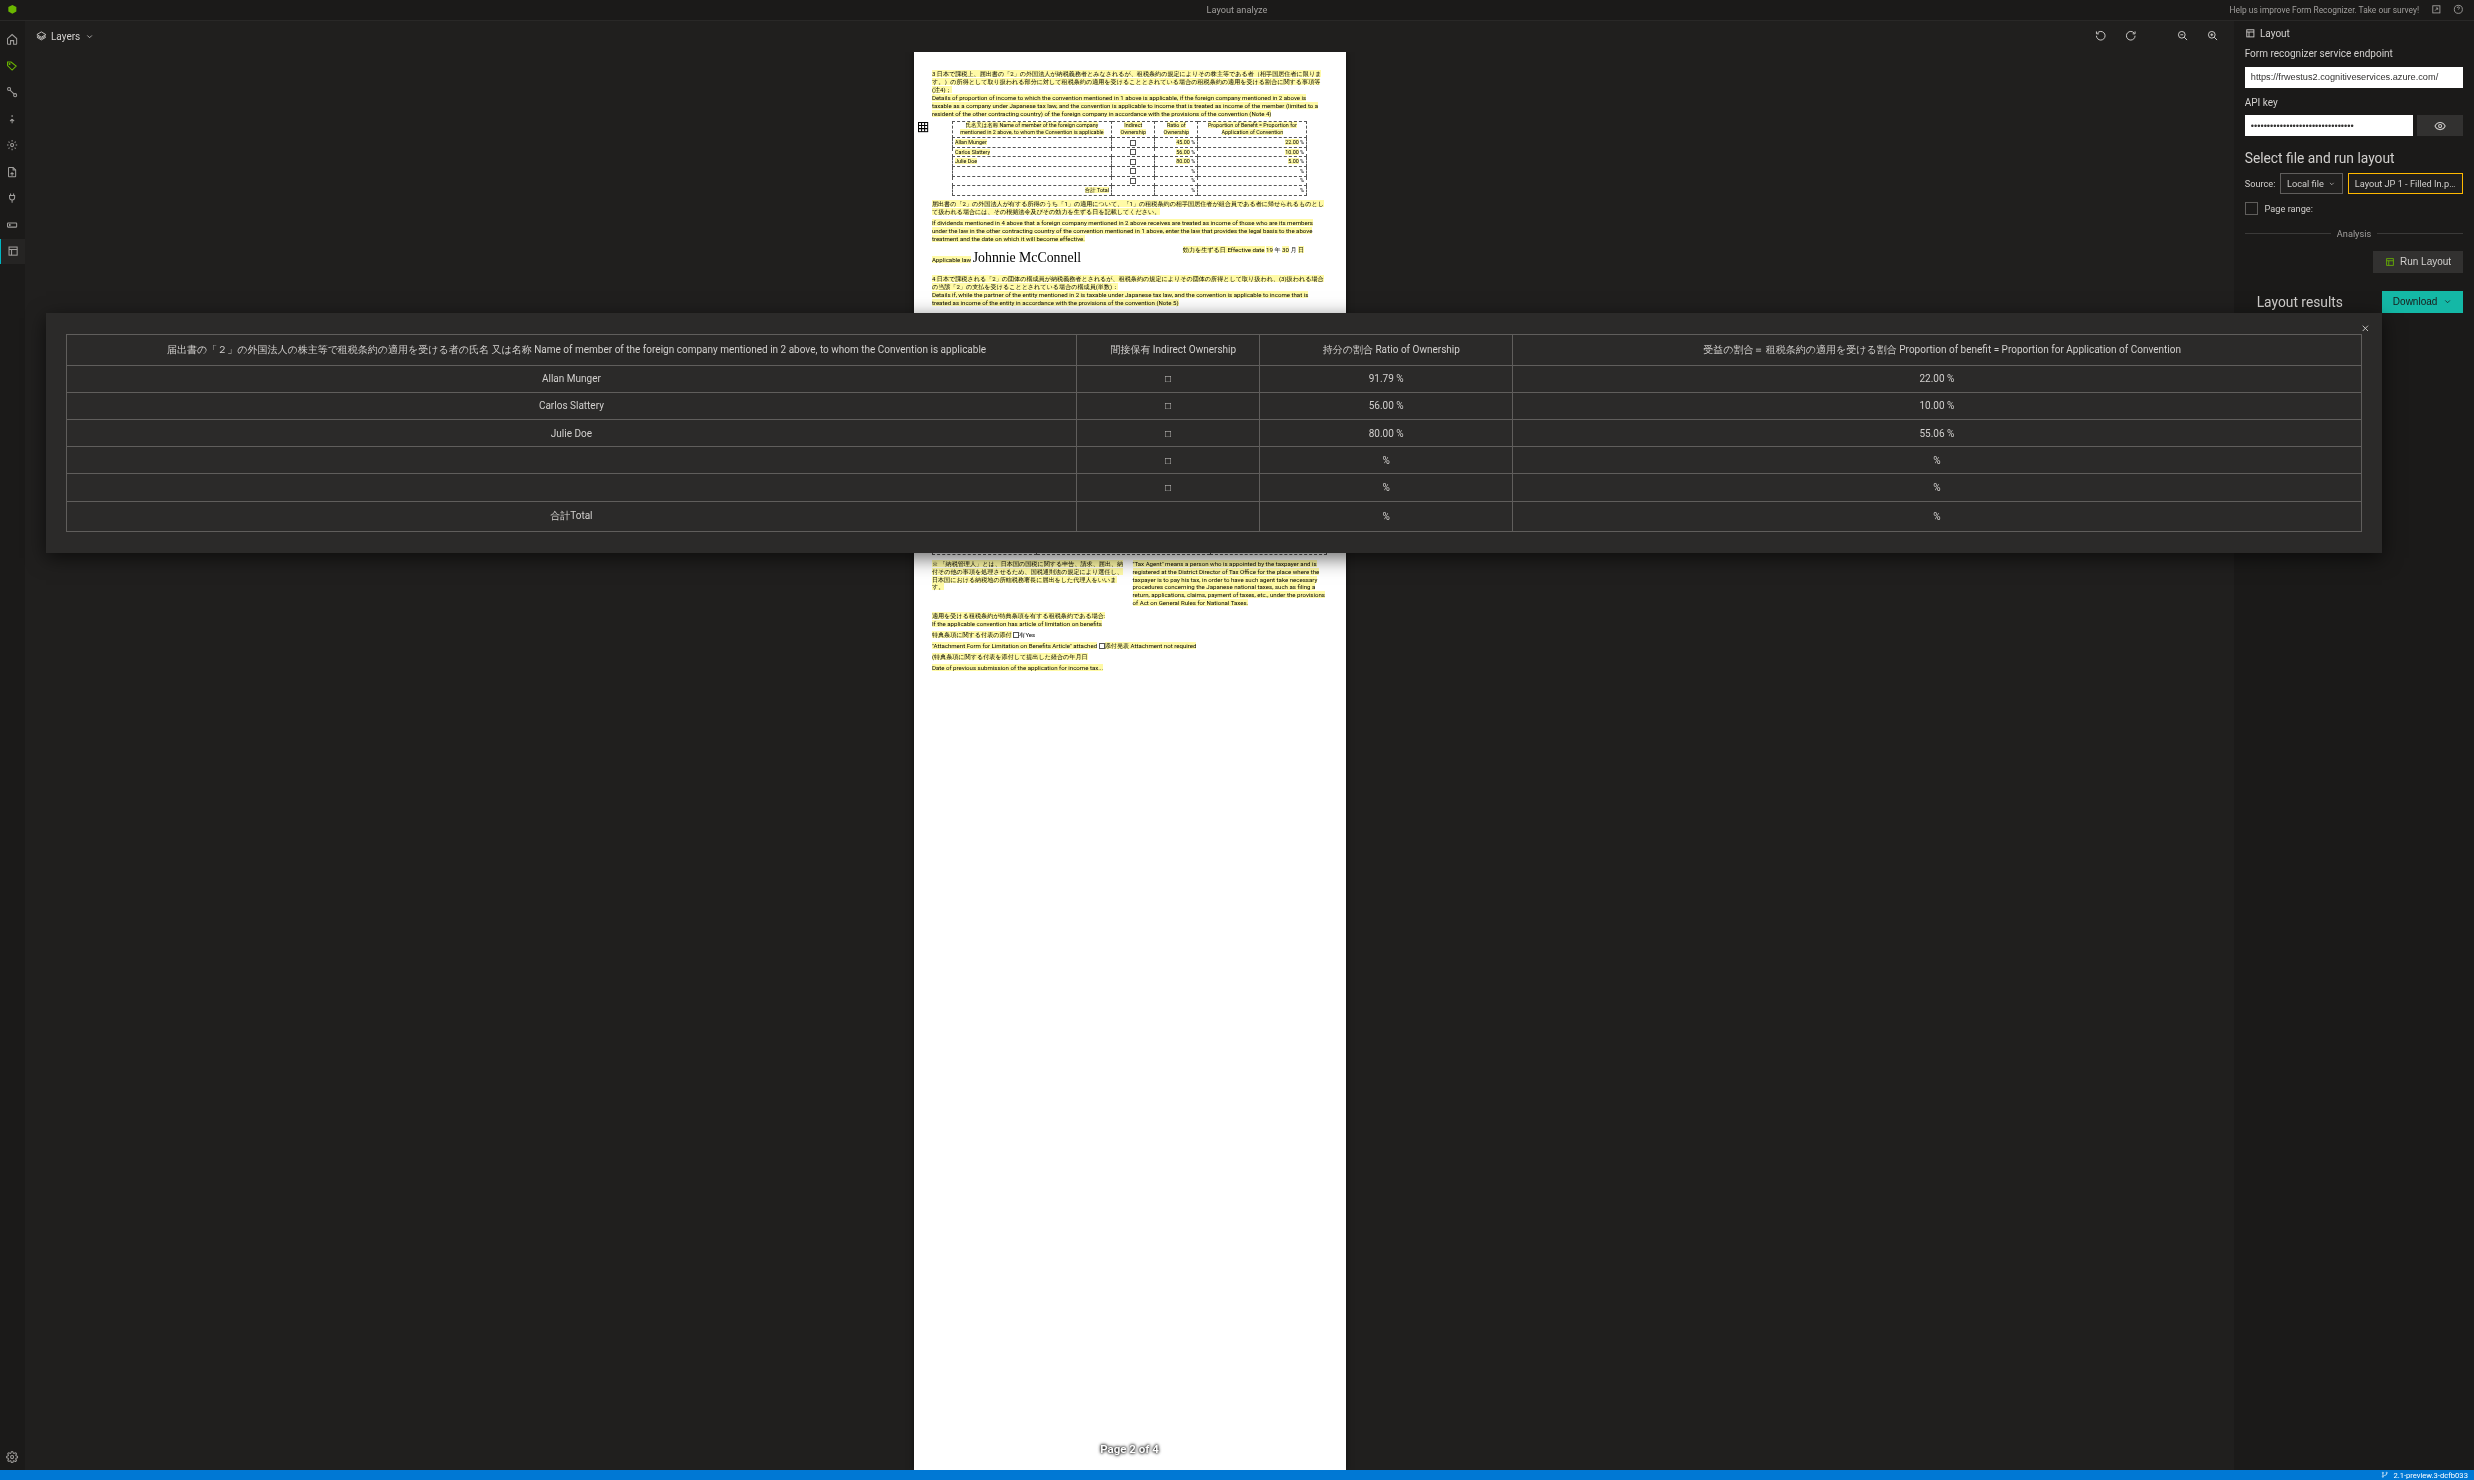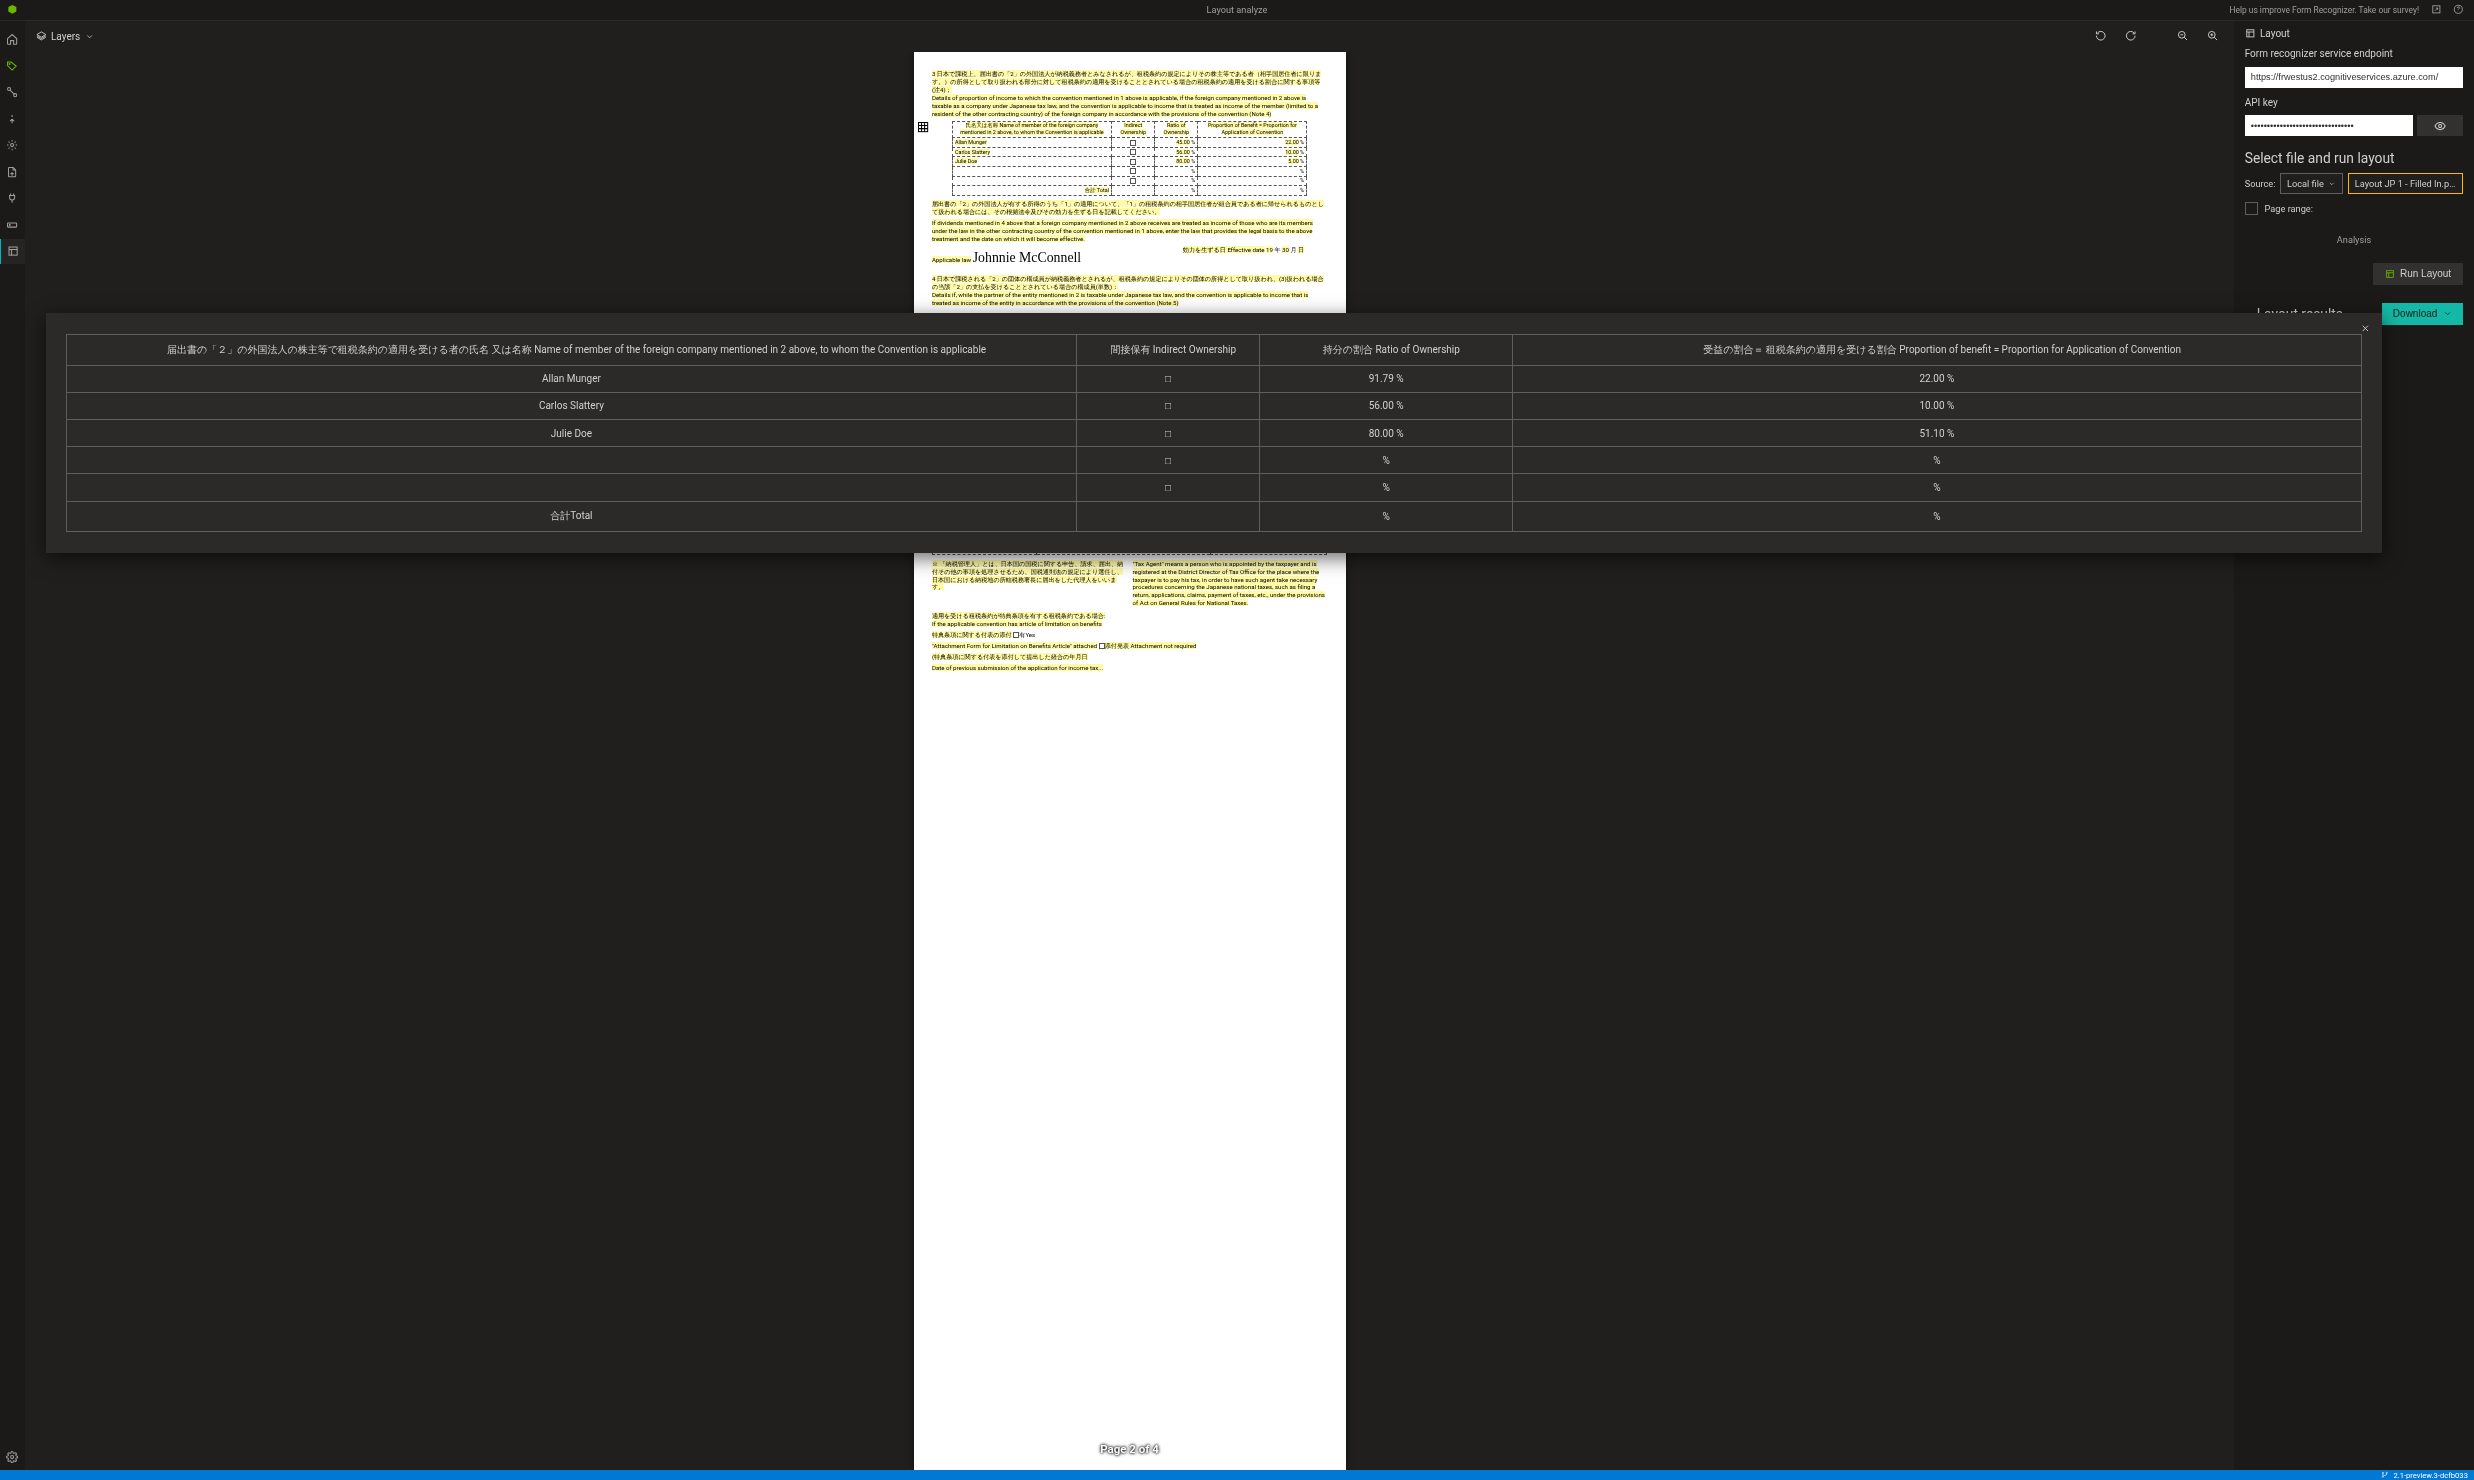--- a/index.html
+++ b/index.html
@@ -50,21 +50,21 @@
   .rp-input { width:100%; background:#fff; border:none; padding:5.4px 6.1px; font-size:9.2px; color:#323130; }
   .rp-input-row { display:flex; gap:4.6px; }
   .rp-input-row .rp-input { flex:1; }
   .eye-btn { width:46px; background:#323130; border:none; display:flex; align-items:center; justify-content:center; cursor:pointer; color:#d2d0ce; }
   .rp-h2 { font-size:13.8px; font-weight:400; color:#d2d0ce; margin-top:6.1px; }
   .src-row { display:flex; align-items:center; gap:4.6px; font-size:9.2px; }
   .select { background:#201f1e; border:0.8px solid #605e5c; padding:3.8px 6.1px; color:#d2d0ce; display:flex; align-items:center; gap:4.6px; cursor:pointer; }
   .file-box { flex:1; border:0.8px solid #ffb900; padding:3.8px 6.1px; color:#d2d0ce; background:#201f1e; cursor:pointer; overflow:hidden; white-space:nowrap; text-overflow:ellipsis; }
   .checkbox-row { display:flex; align-items:center; gap:6.1px; font-size:9.2px; }
   .checkbox { width:13.8px; height:13.8px; border:0.8px solid #605e5c; cursor:pointer; }
-  .divider-row { display:flex; align-items:center; gap:6.1px; margin:4.6px 0;flex-direction:column; }
+  .divider-row { display:flex; align-items:center; gap:6.1px; margin:4.6px 0; }
   .divider-line { flex:1; height:0.8px; background:#3b3a39; }
   .divider-label { font-size:9.2px; color:#a19f9d; }
   .run-btn { align-self:flex-end; background:#323130; color:#d2d0ce; border:none; padding:5.4px 12.2px; font-size:10px; cursor:pointer; display:flex; align-items:center; gap:4.6px; }
   .results-row { display:flex; align-items:center; justify-content:space-between; margin-top:10.7px;padding-left:12px; }
   .results-label { font-size:13.8px; color:#d2d0ce; }
   .download-btn { background:#14b8a6; color:#1b1a19; border:none; padding:5.4px 10.7px; font-size:10px; cursor:pointer; display:flex; align-items:center; gap:6.1px; }
 
   
   .modal { position:absolute; left:46px; right:92px; top:313px; background:#2b2a29; padding:21.4px 20px 21.4px 20px; box-shadow:0 4.6px 18.4px rgba(0,0,0,.6); }
   .modal-close { position:absolute; top:7.6px; right:9.2px; color:#d2d0ce; cursor:pointer; font-size:12.2px; width:15.3px; height:15.3px; display:flex; align-items:center; justify-content:center; }
@@ -410,21 +410,21 @@
       <tr>
           <td>Carlos Slattery</td>
           <td>□</td>
           <td>56.00 %</td>
           <td>10.00 %</td>
         </tr>
       <tr>
           <td>Julie Doe</td>
           <td>□</td>
           <td>80.00 %</td>
-          <td>51.10 %</td>
+          <td>55.06 %</td>
         </tr>
       <tr>
           <td></td>
           <td>□</td>
           <td>%</td>
           <td>%</td>
         </tr>
       <tr>
           <td></td>
           <td>□</td>

